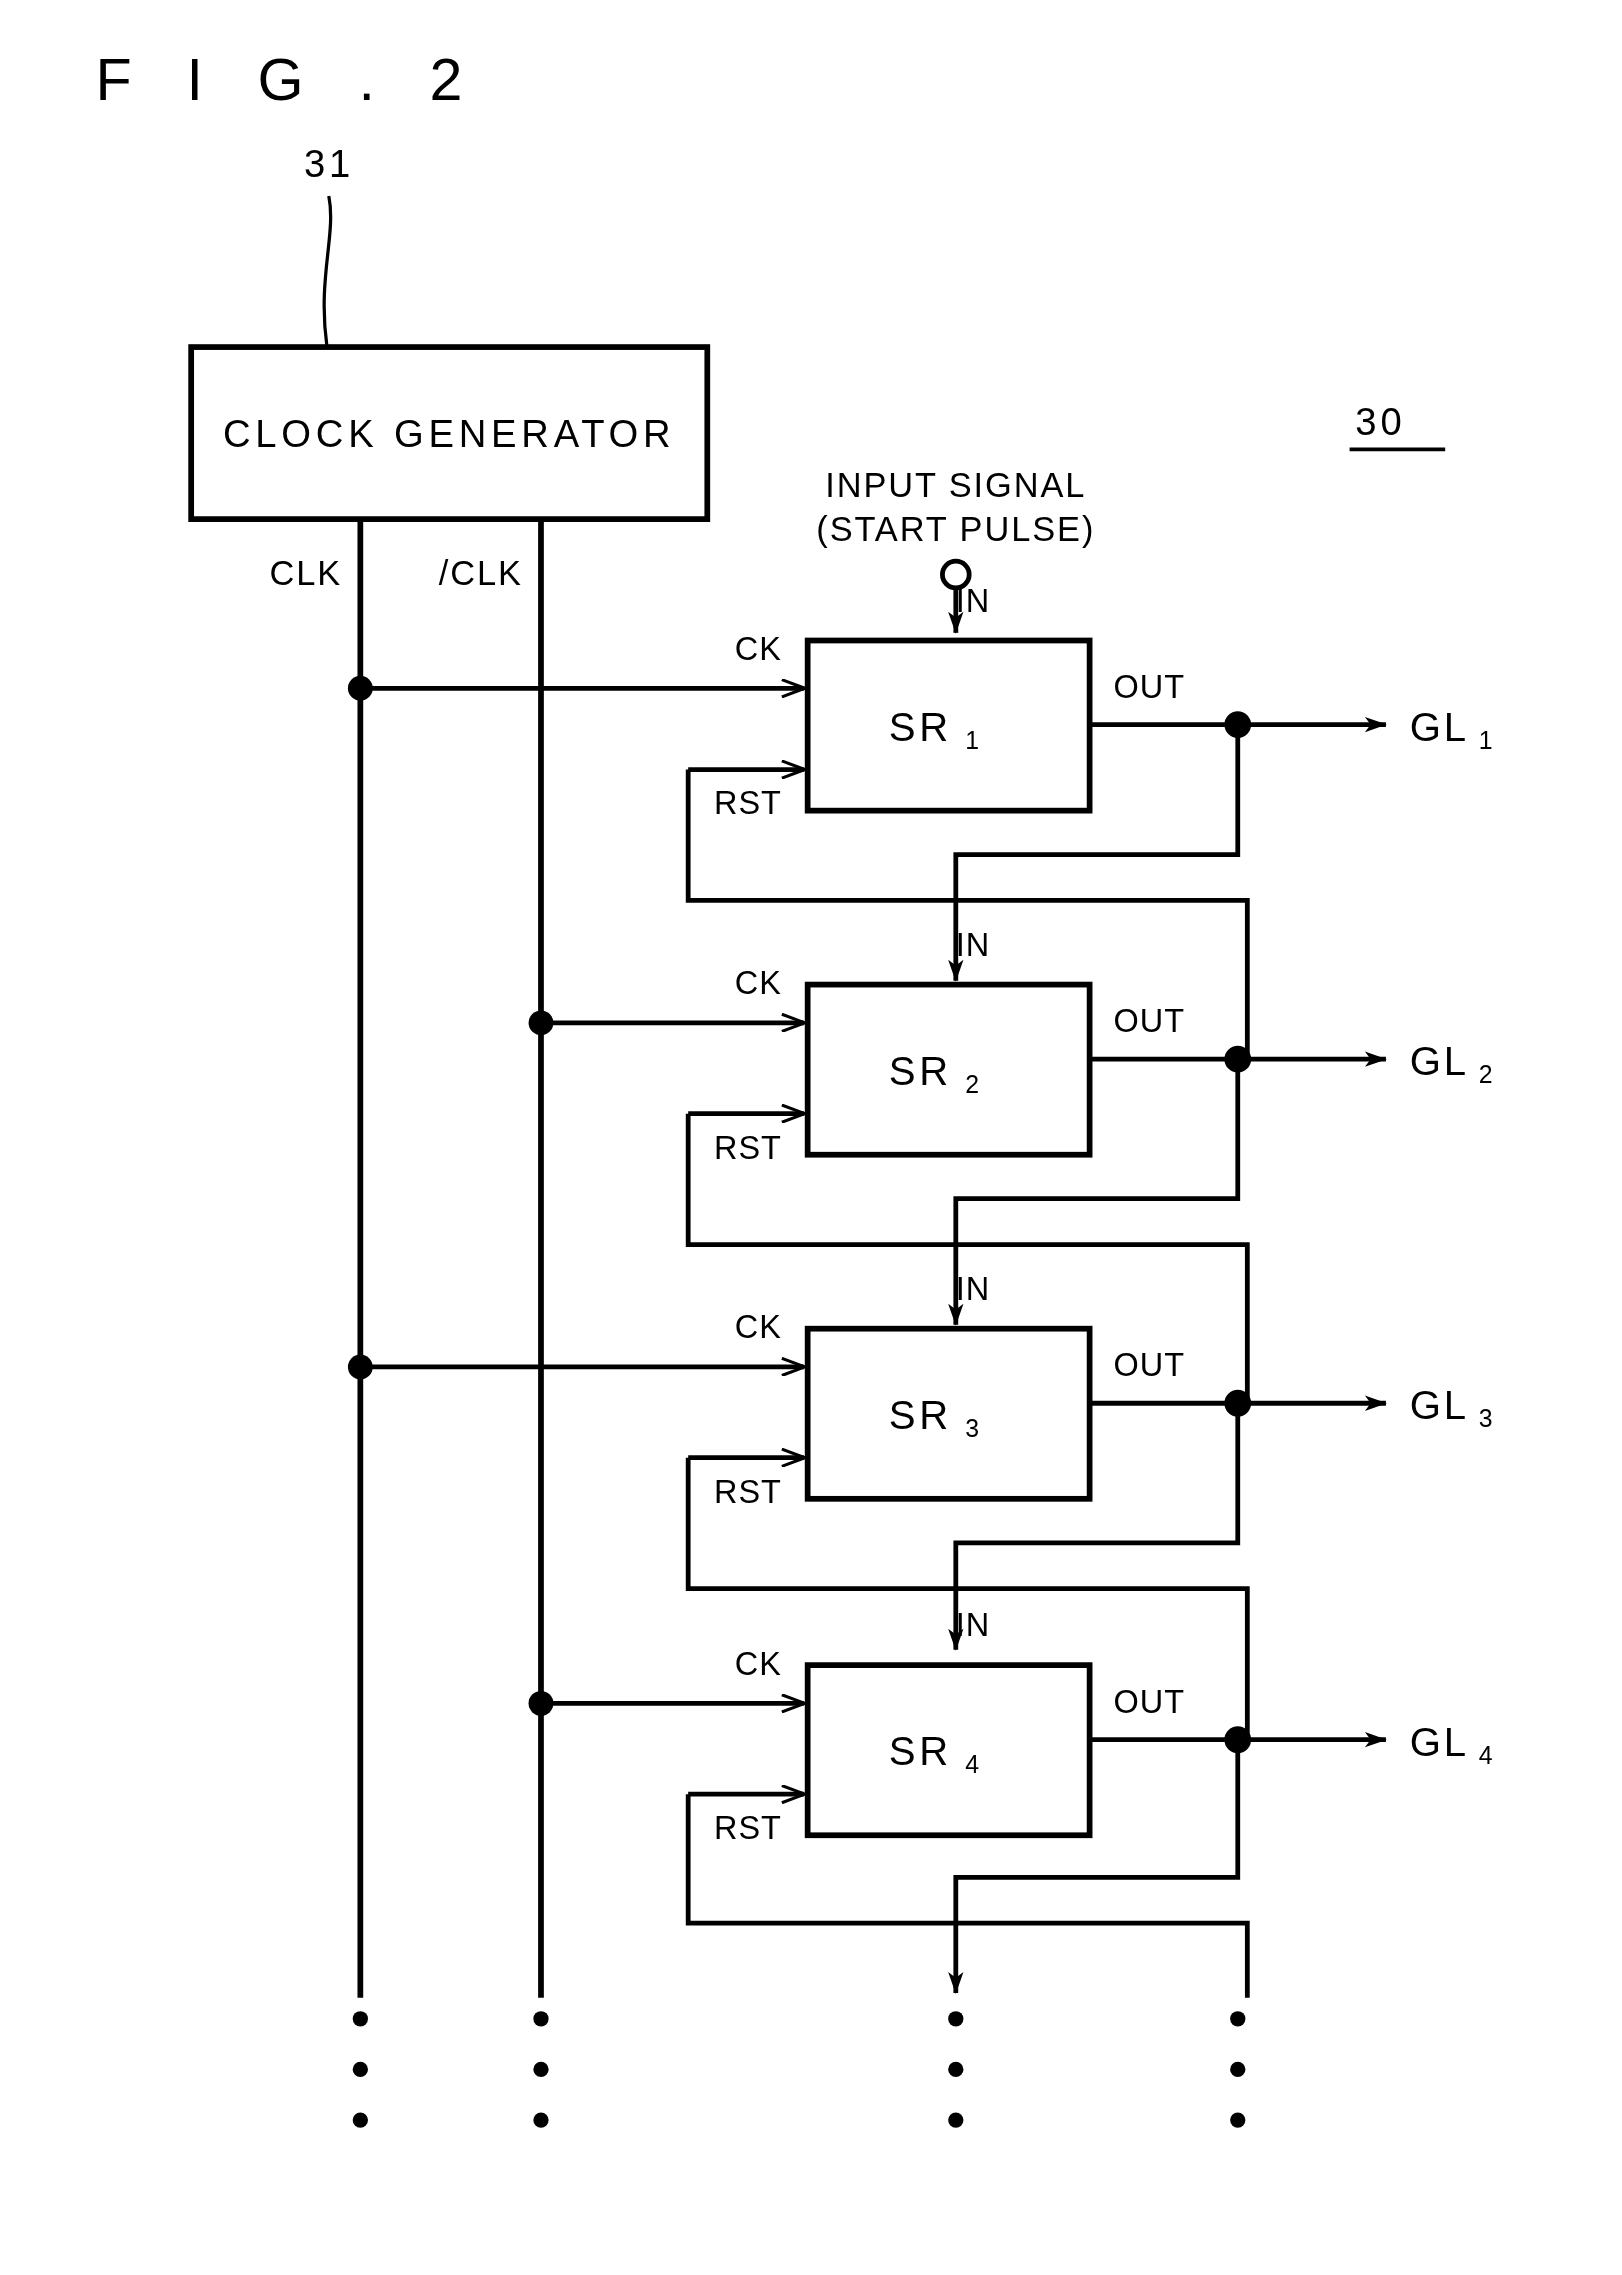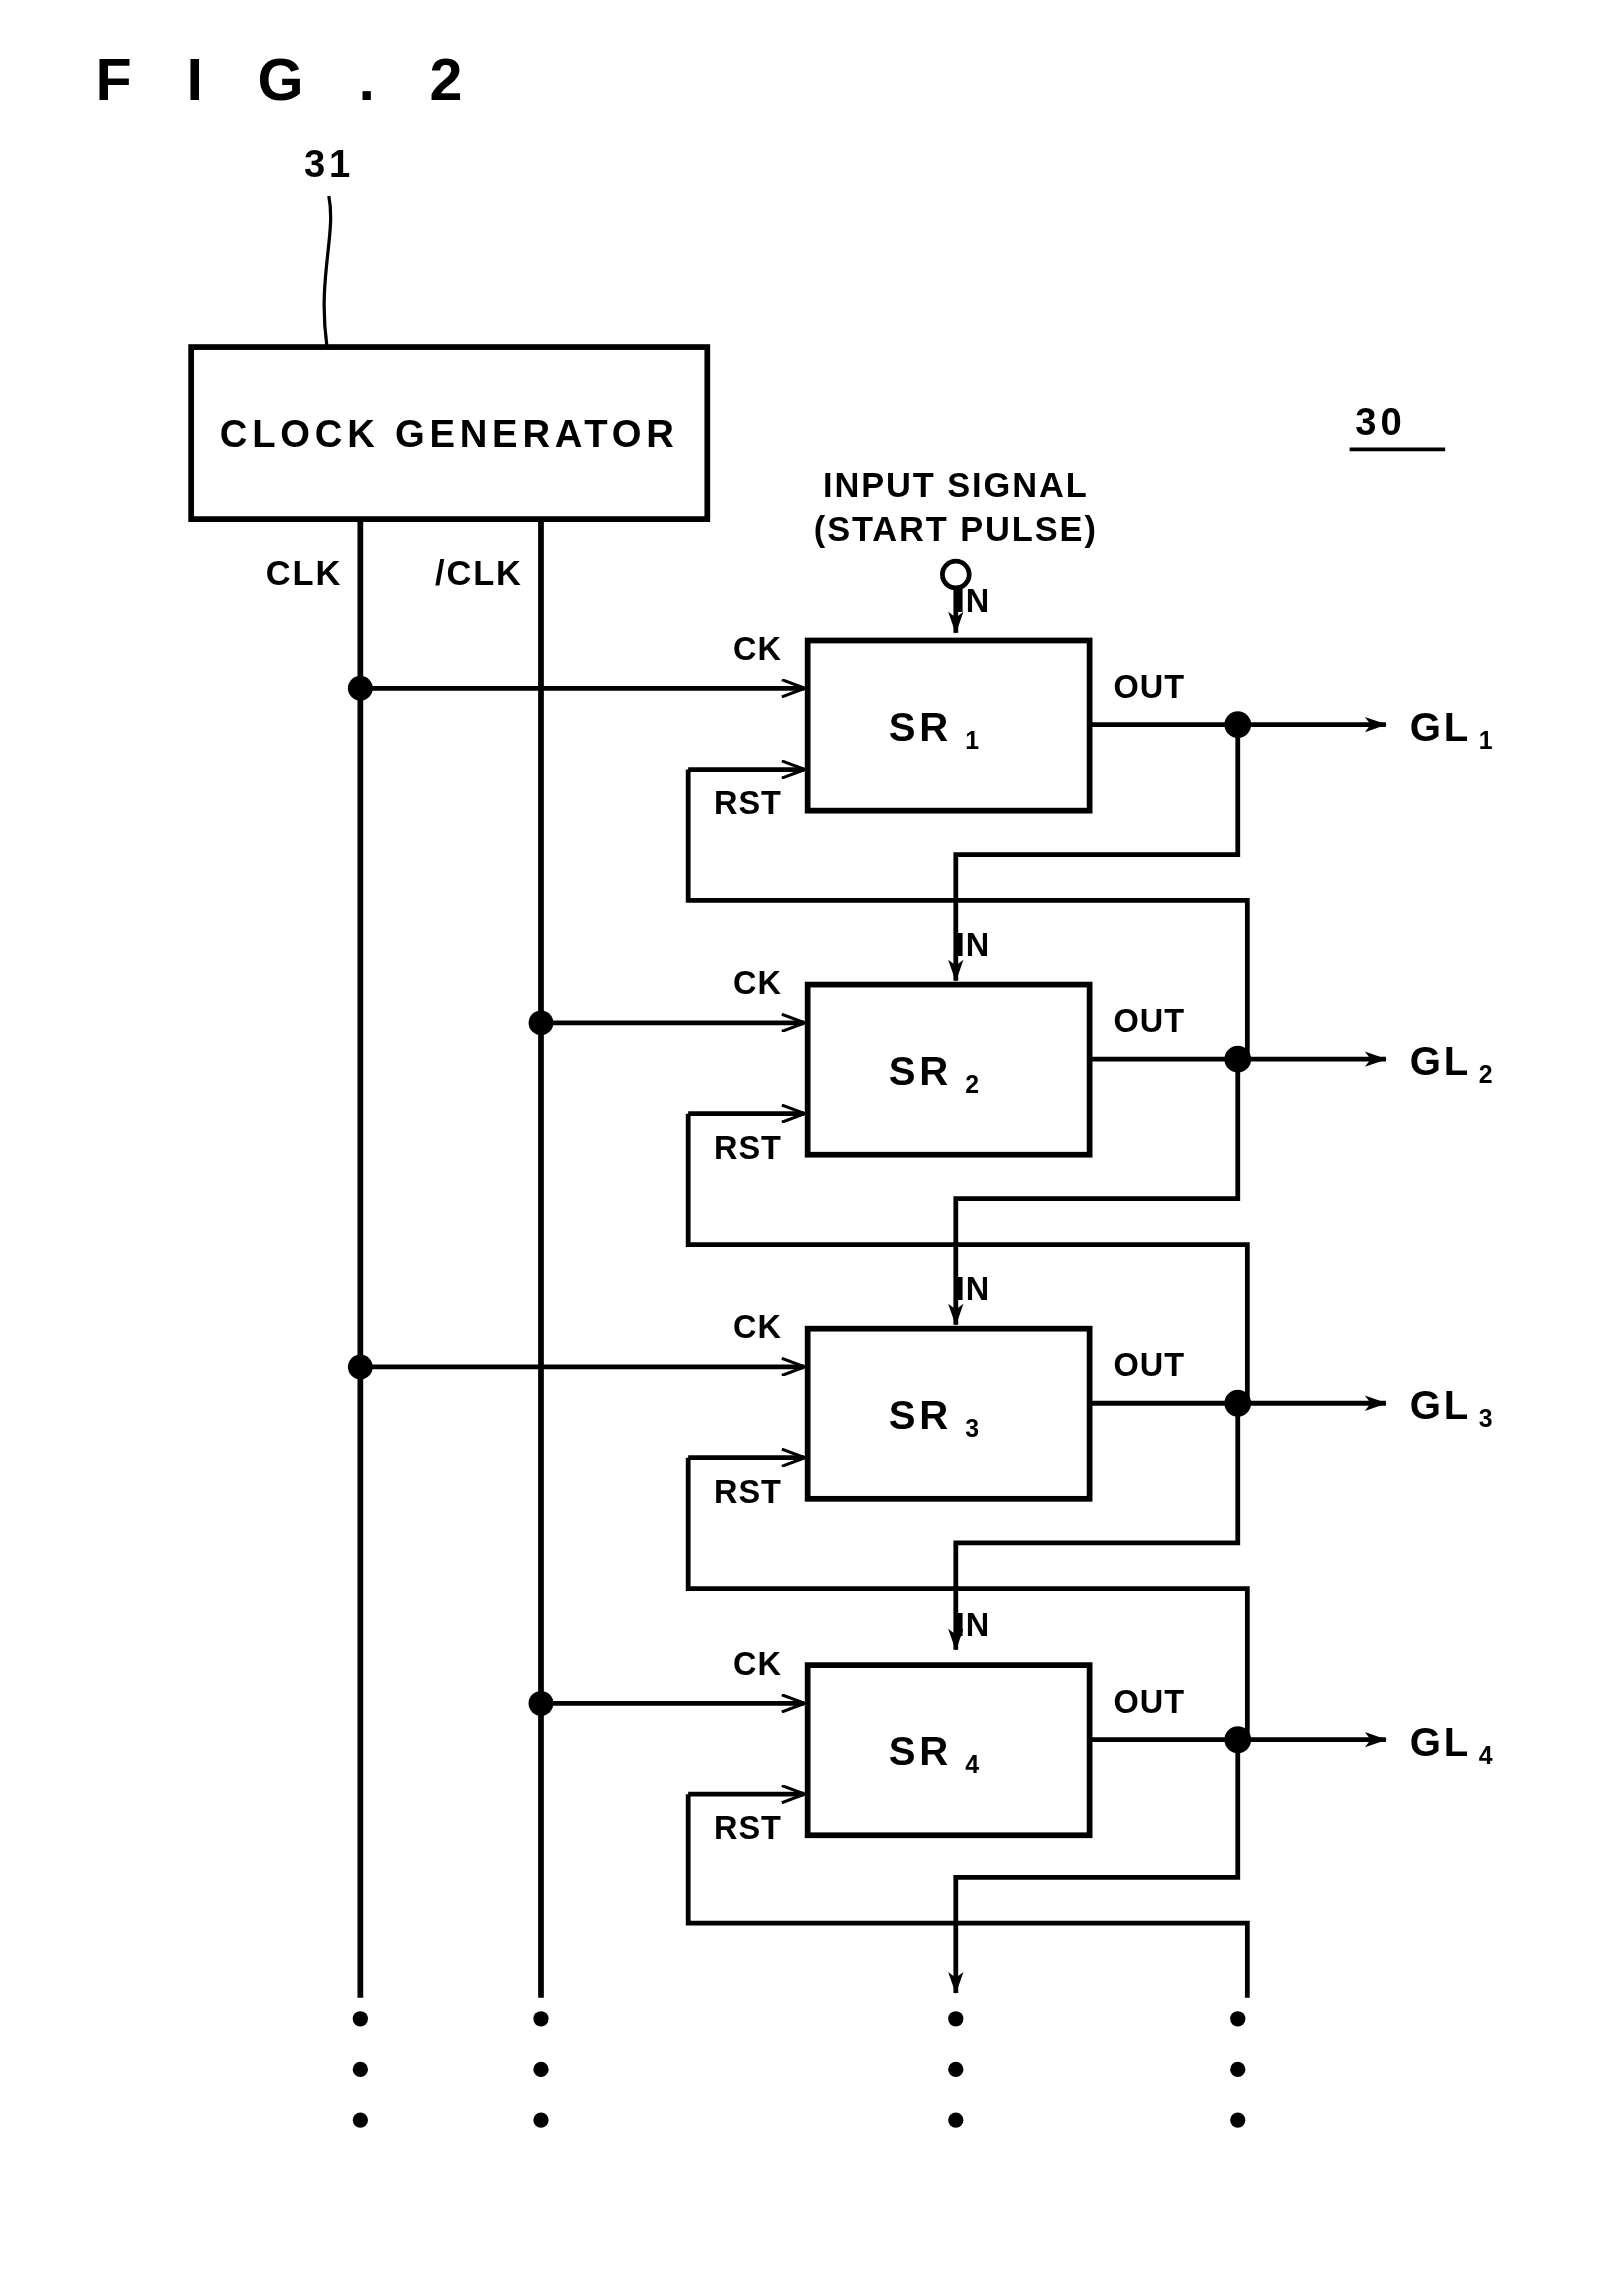--- a/index.html
+++ b/index.html
@@ -1,18 +1,18 @@
 <!DOCTYPE html>
 <html><head>
 <meta charset="utf-8">
 <style>
   html,body{margin:0;padding:0;background:#ffffff;}
   body{width:1622px;height:2276px;overflow:hidden;
        font-family:"Liberation Sans","DejaVu Sans",sans-serif;}
-  #stage{position:relative;width:1622px;height:2276px;background:#fff;font-weight:bold;}
+  #stage{position:relative;width:1622px;height:2276px;background:#fff;}
   svg{display:block;}
   text{font-family:"Liberation Sans","DejaVu Sans",sans-serif;fill:#000;}
   .fig-title{font-size:62px;letter-spacing:20px;}
   .boxlabel{font-size:40px;letter-spacing:5px;}
   .srlabel{font-size:42px;letter-spacing:4px;}
   .sub{font-size:26px;}
   .pin{font-size:34px;letter-spacing:1px;}
   .sig{font-size:36px;letter-spacing:2px;}
   .ref{font-size:40px;letter-spacing:4px;}
   .gl{font-size:42px;letter-spacing:3px;}

